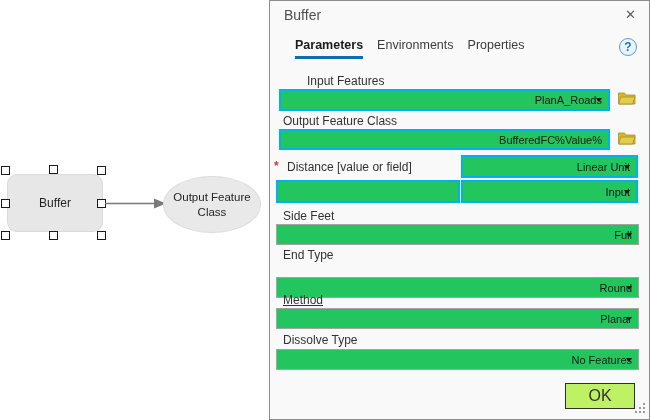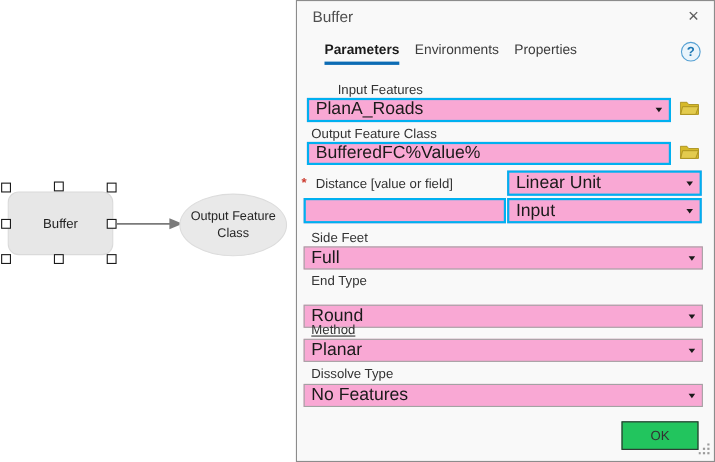--- a/index.html
+++ b/index.html
@@ -48,37 +48,37 @@
   }
   .tab.active { color:#1b1b1b; font-weight:bold; border-bottom:3px solid #0d6cb4; }
   .help-btn {
     position:absolute; right:12px; top:37px; width:18px; height:18px;
     border:1px solid #55a0d3; border-radius:50%; background:#eaf4fb;
     color:#1f78b4; font-size:12px; font-weight:bold;
     display:flex; align-items:center; justify-content:center; box-sizing:border-box;
   }
   .flabel { position:absolute; font-size:12px; color:#323232; white-space:nowrap; }
   .combo, .tinput {
-    position:absolute; background:#f9a8d4; border:1px solid #a3a3a3;
+    position:absolute; background:#22c55e; border:1px solid #a3a3a3;
     box-sizing:border-box; display:flex; align-items:center;
-    padding:0 6px; font-size:16px; color:#1a1a1a; white-space:nowrap; overflow:hidden;
+    padding:0 6px; font-size:11px; color:#1a1a1a; white-space:nowrap; overflow:hidden;justify-content:flex-end;
   }
   .hl { border:2px solid #00b0f0; }
   .arrow-down {
     position:absolute; right:6px; top:50%; margin-top:-2px;
     width:0; height:0; border-left:3.5px solid transparent;
     border-right:3.5px solid transparent; border-top:4.5px solid #1a1a1a;
   }
   .required { position:absolute; font-size:12px; font-weight:bold; color:#cc3b2f; }
   .folder { position:absolute; width:18px; height:14px; }
   .ok-btn {
     position:absolute; left:295px; top:382px; width:70px; height:26px;
-    background:#22c55e; border:1px solid #2e2e2e; box-sizing:border-box;
+    background:#bef264; border:1px solid #2e2e2e; box-sizing:border-box;
     display:flex; align-items:center; justify-content:center;
-    font-size:12px; color:#323232;
+    font-size:16px; color:#323232;
   }
   .grip { position:absolute; right:3px; bottom:5px; }
 </style>
 </head>
 <body>
 
 <div id="screen">
 
   <div>
 

